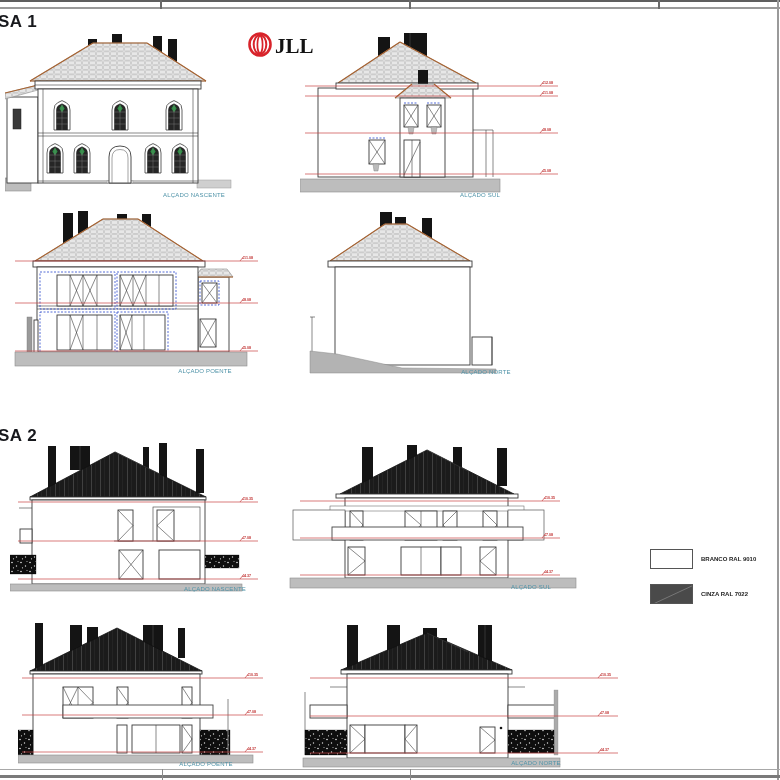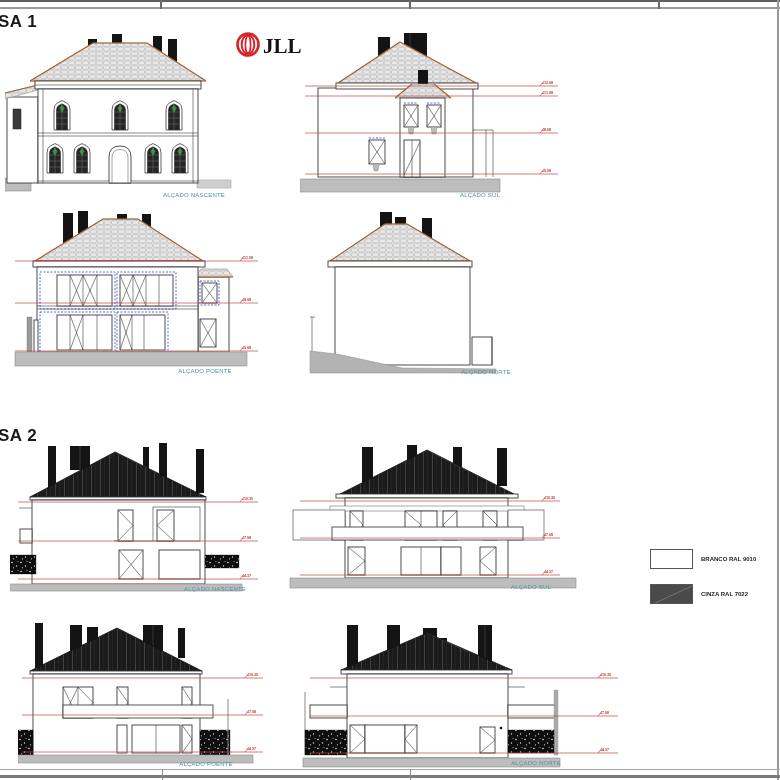--- a/index.html
+++ b/index.html
@@ -71,21 +71,21 @@
   <div class="abs vdiv" style="left:658px;"></div>
   <div class="abs rightline"></div>
   <div class="abs botline1"></div>
   <div class="abs botline2"></div>
   <div class="abs bvdiv" style="left:162px;"></div>
   <div class="abs bvdiv" style="left:410px;"></div>
 
   <div class="abs casa-title" style="left:-2px;top:12px;">SA 1</div>
   <div class="abs casa-title" style="left:-2px;top:426px;">SA 2</div>
 
-  <div class="abs" style="left:236px;top:31px;">
+  <div class="abs" style="left:248px;top:31px;">
     <svg width="66" height="27" viewBox="0 0 66 27">
       <ellipse cx="12" cy="13.5" rx="10.5" ry="11" fill="none" stroke="#d8232a" stroke-width="2.6"></ellipse>
       <ellipse cx="12" cy="13.5" rx="6.3" ry="9.6" fill="none" stroke="#d8232a" stroke-width="2"></ellipse>
       <ellipse cx="12" cy="13.5" rx="2.6" ry="8.6" fill="none" stroke="#d8232a" stroke-width="1.7"></ellipse>
       <text x="27" y="21.5" font-family="Liberation Serif, serif" font-size="21" font-weight="bold" fill="#121212">JLL</text>
     </svg>
   </div>
 
   <div class="abs" style="left:5px;top:33px;">
     <svg width="228" height="170" viewBox="0 0 228 170">

